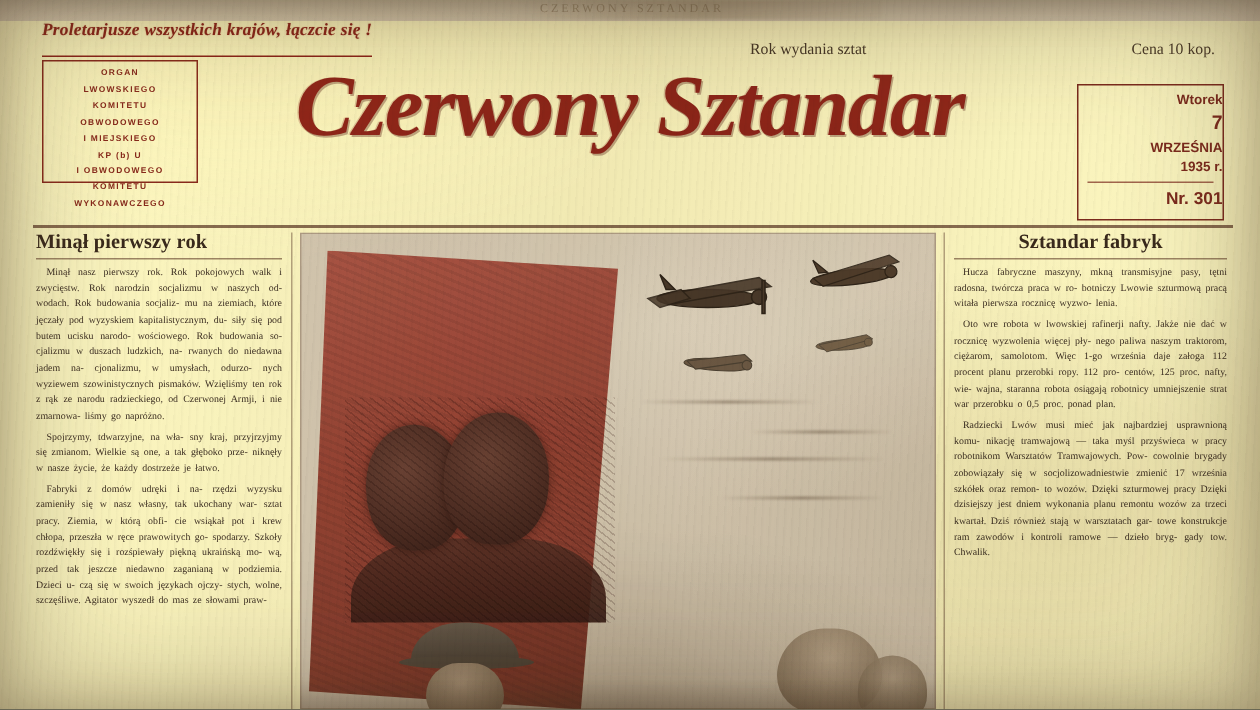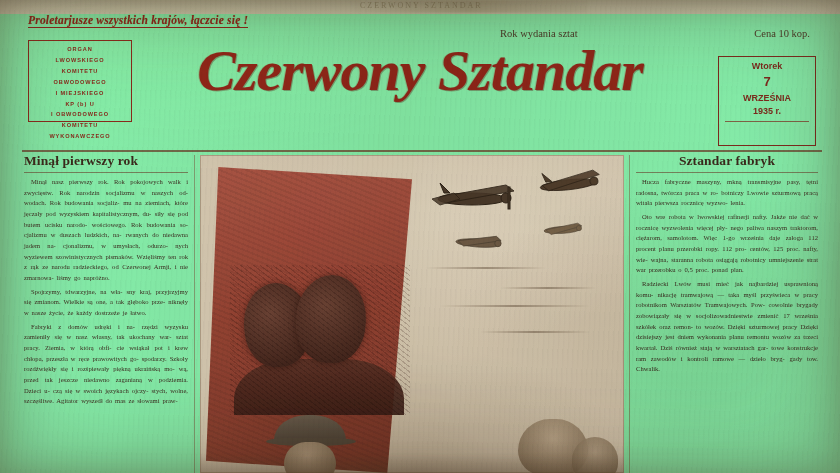--- a/index.html
+++ b/index.html
@@ -11,21 +11,21 @@
     width: 840px;
     height: 473px;
     overflow: hidden;
     font-family: "Liberation Serif", serif;
   }
 
   #page {
     position: relative;
     width: 840px;
     height: 473px;
-    background: #86efac;
+    background: #fef9c3;
     overflow: hidden;
   }
 
   
   .paper-tex {
     position: absolute;
     inset: 0;
     pointer-events: none;
     background:
       radial-gradient(ellipse 420px 200px at 18% 8%, rgba(255,250,235,0.55), rgba(255,250,235,0) 70%),
@@ -88,21 +88,21 @@
     position: absolute;
     left: 28px; top: 2px;
     font-family: "Liberation Serif", serif;
     font-weight: bold;
     font-style: italic;
     font-size: 11.5px;
     color: #8e2418;
     letter-spacing: .2px;
     white-space: nowrap;
     border-bottom: 1px solid #8e2418;
-    padding-bottom: 1px;
+    padding-bottom: 11px;
     text-shadow: 0 0 1px rgba(142,36,24,.4);
   }
 
   .organ-box {
     position: absolute;
     left: 28px; top: 28px;
     width: 104px; height: 82px;
     border: 1px solid #8a2a1c;
     padding: 3px 2px;
     box-sizing: border-box;
@@ -129,22 +129,22 @@
     line-height: 1;
     letter-spacing: -1px;
     text-shadow: 1px 1px 0 rgba(90,25,15,.35), -1px 0 0 rgba(150,60,45,.25);
   }
 
   .issue-box {
     position: absolute;
     right: 24px; top: 44px;
     width: 96px;
     border: 1px solid #7d2a1d;
-    padding: 3px 0 20px;
-    text-align: center;
+    padding: 3px 0 4px;
+    text-align: right;
     color: #7d2a1d;
     font-family: "Liberation Sans", sans-serif;
     font-size: 9px;
     line-height: 1.45;
     font-weight: bold;
   }
   .issue-box .big { font-size: 13px; }
   .issue-box .nr { font-size: 11.5px; margin-top: 2px; }
   .issue-rule {
     height: 1px; background: #7d2a1d;
@@ -402,20 +402,21 @@
     </div>
 
     <div class="nameplate">Czerwony Sztandar</div>
 
     <div class="issue-box">
       <div>Wtorek</div>
       <div class="big">7</div>
       <div>WRZEŚNIA</div>
       <div>1935 r.</div>
       <div class="issue-rule"></div>
+      <div class="nr">Nr. 301</div>
     </div>
   </div>
 
   <div class="rule-heavy"></div>
 
   <div class="body-area">
 
     <div class="vrule vrule-a"></div>
     <div class="vrule vrule-b"></div>
 

